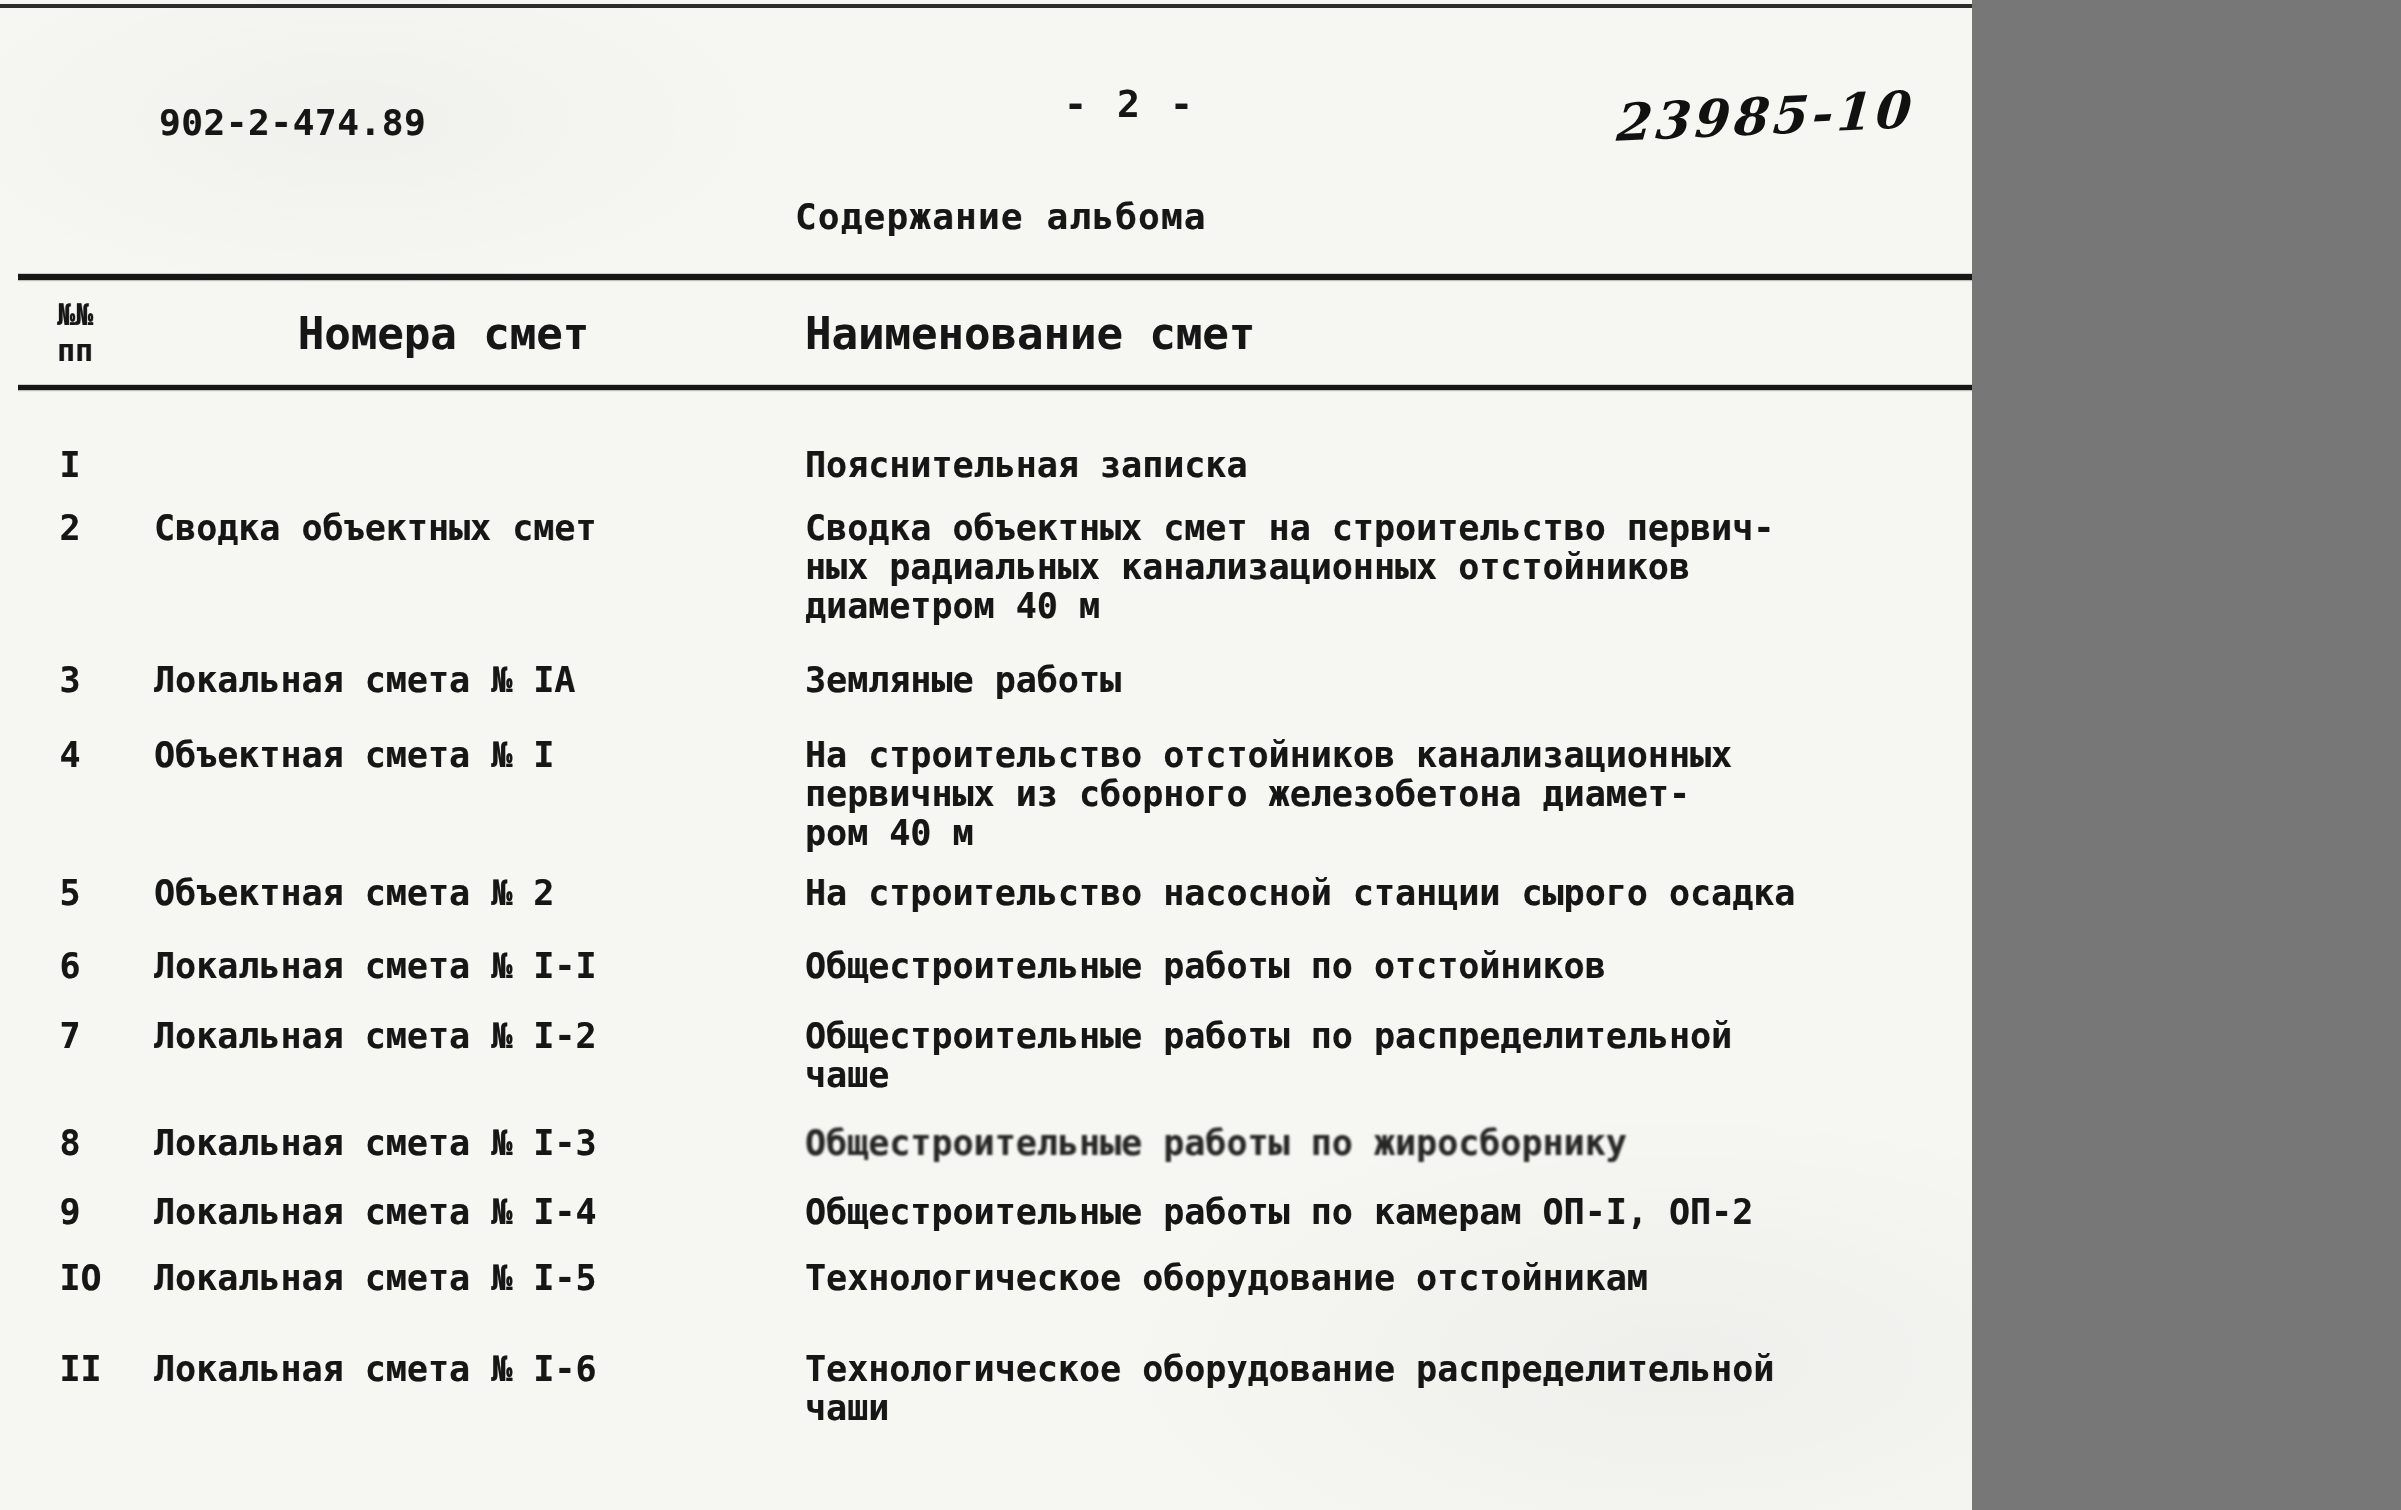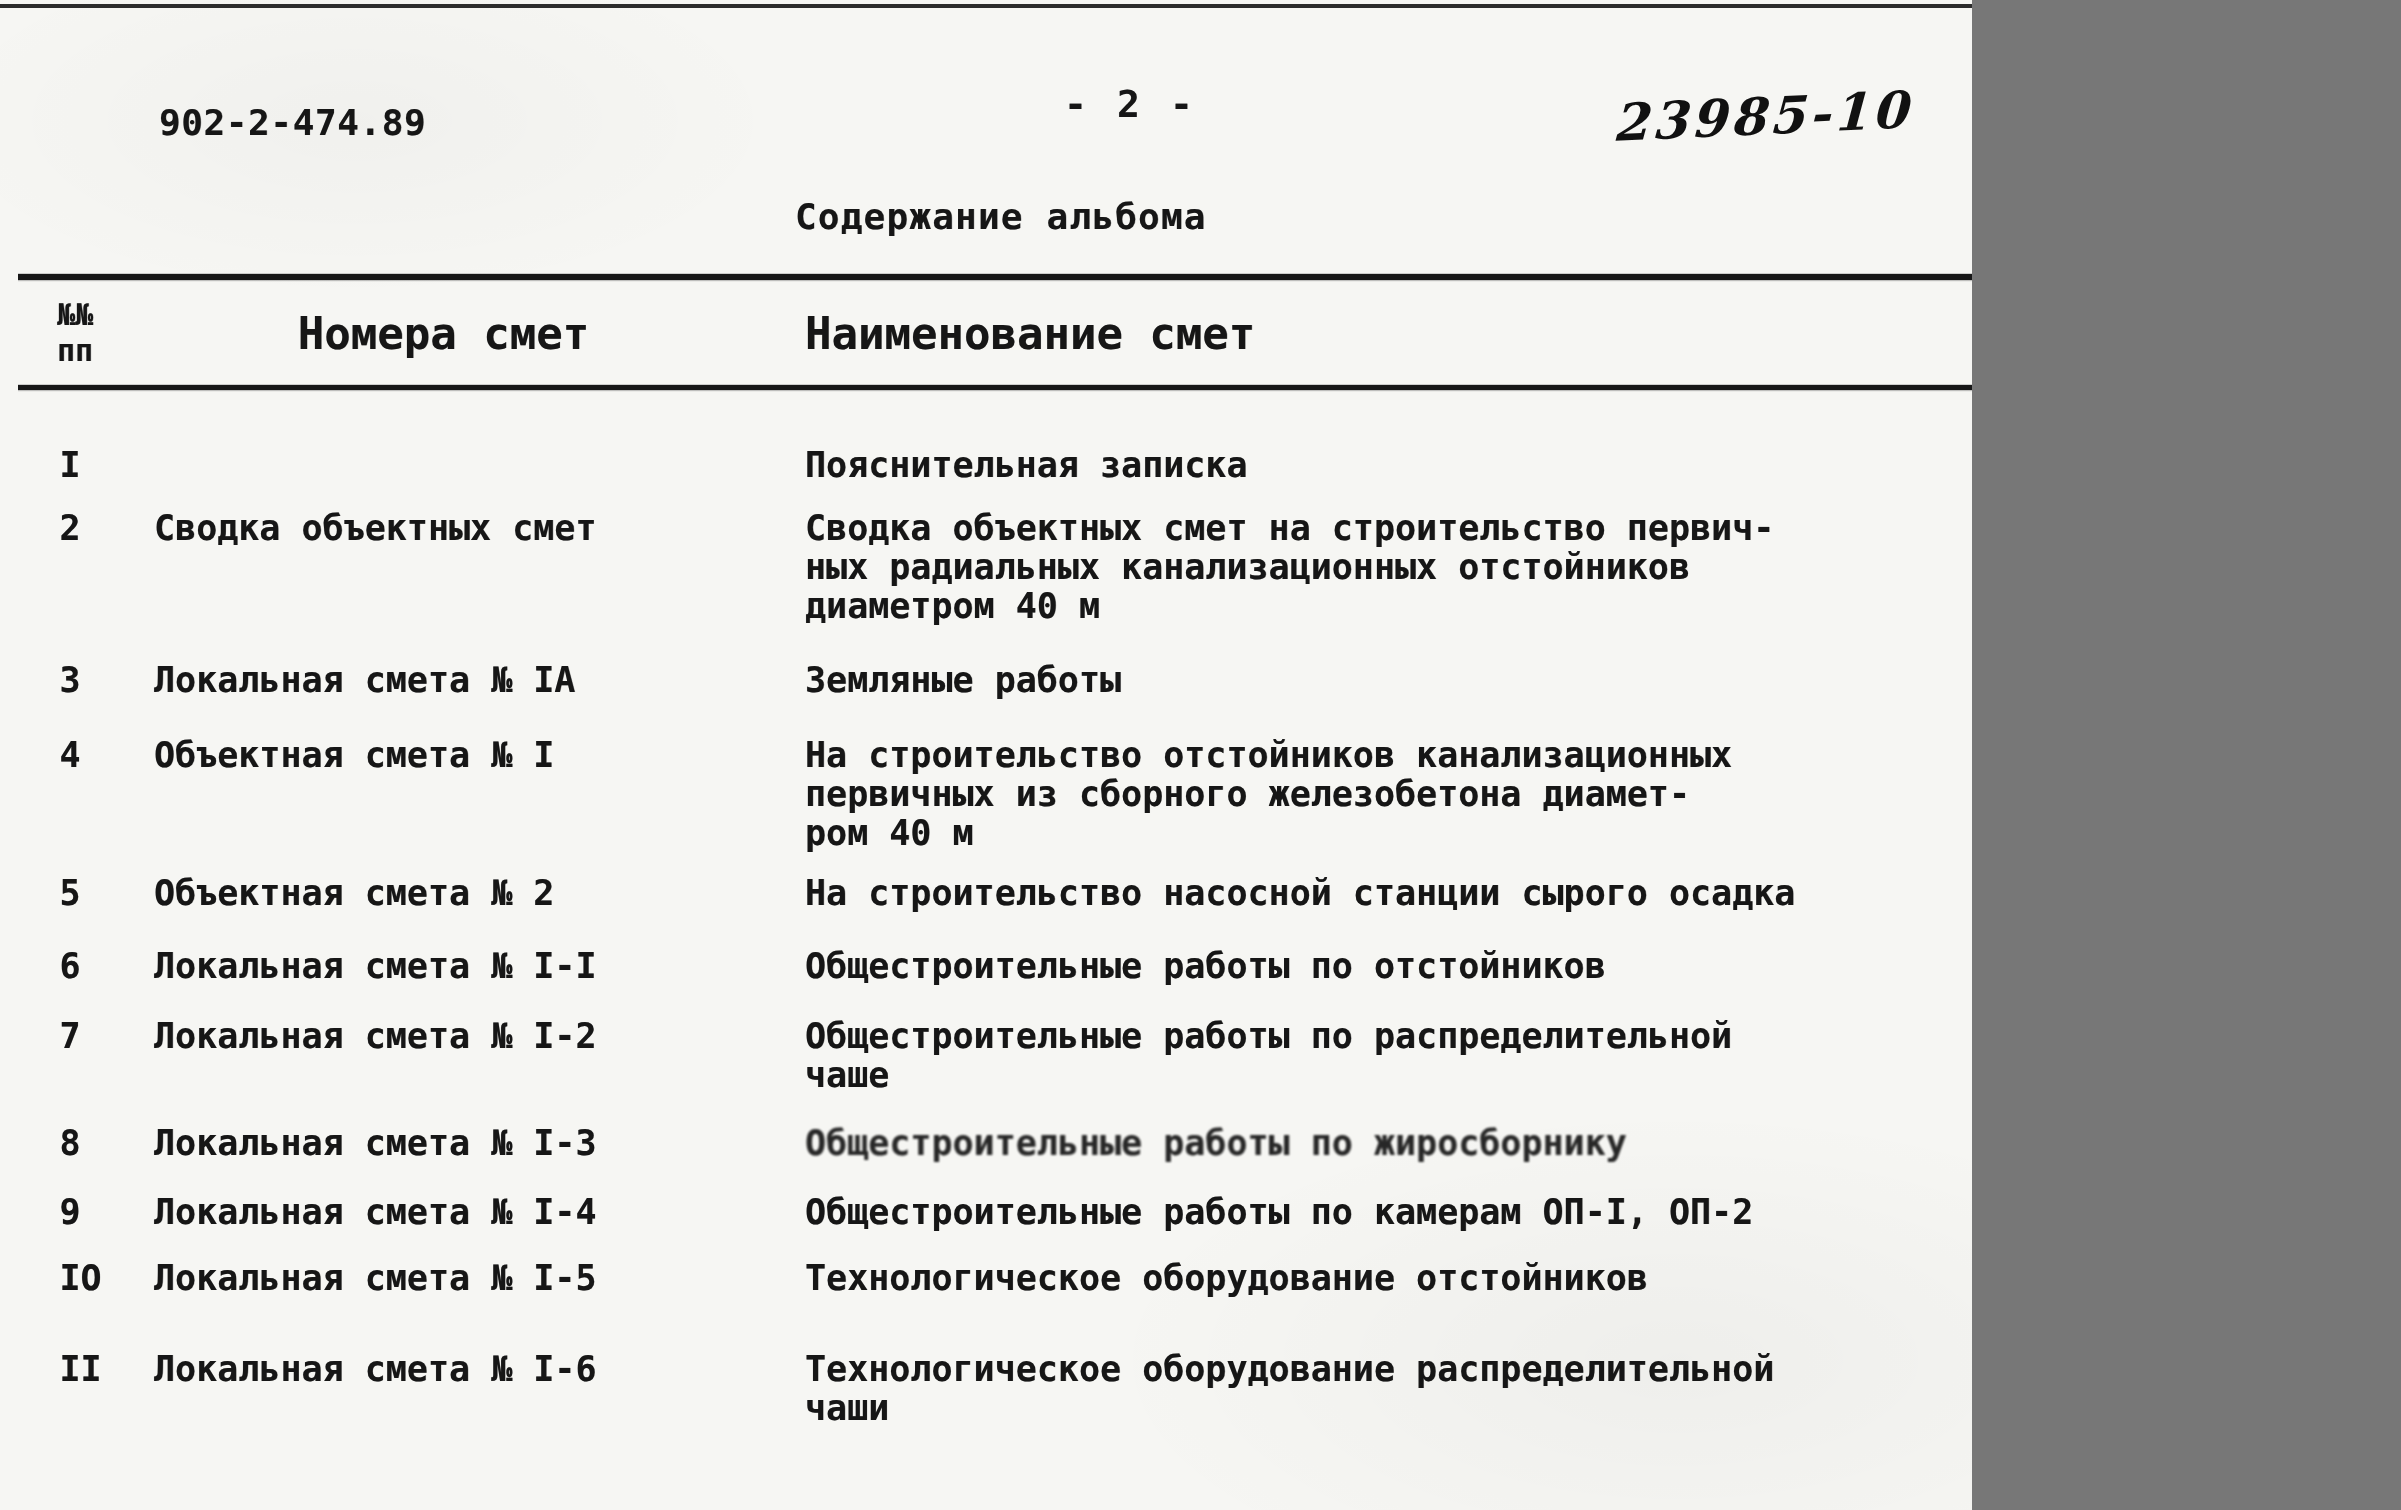--- a/index.html
+++ b/index.html
@@ -155,21 +155,21 @@
       <div class="grid row">
         <div class="cell cell-num ink">9</div>
         <div class="cell ink">Локальная смета № I-4</div>
         <div class="cell cell-name ink">Общестроительные работы по камерам ОП-I, ОП-2</div>
         <div class="cell cell-page ink">43</div>
       </div>
 
       <div class="grid row">
         <div class="cell cell-num ink">IO</div>
         <div class="cell ink">Локальная смета № I-5</div>
-        <div class="cell cell-name ink">Технологическое оборудование отстойников</div>
+        <div class="cell cell-name ink">Технологическое оборудование отстойникам</div>
         <div class="cell cell-page ink">46</div>
       </div>
 
       <div class="grid row">
         <div class="cell cell-num ink">II</div>
         <div class="cell ink">Локальная смета № I-6</div>
         <div class="cell cell-name ink">Технологическое оборудование распределительной
 чаши</div>
         <div class="cell cell-page ink page-end">50</div>
       </div>

